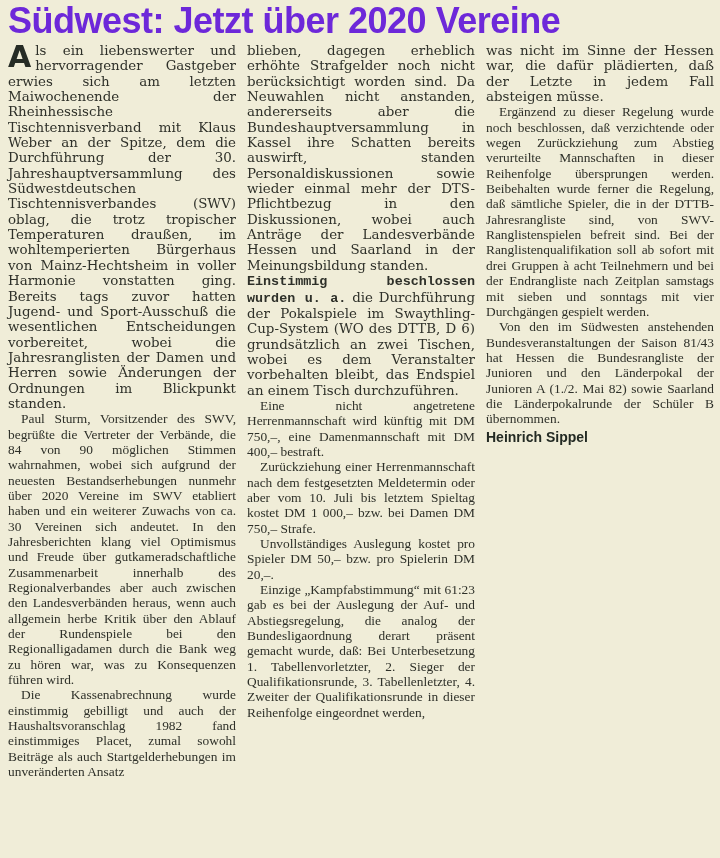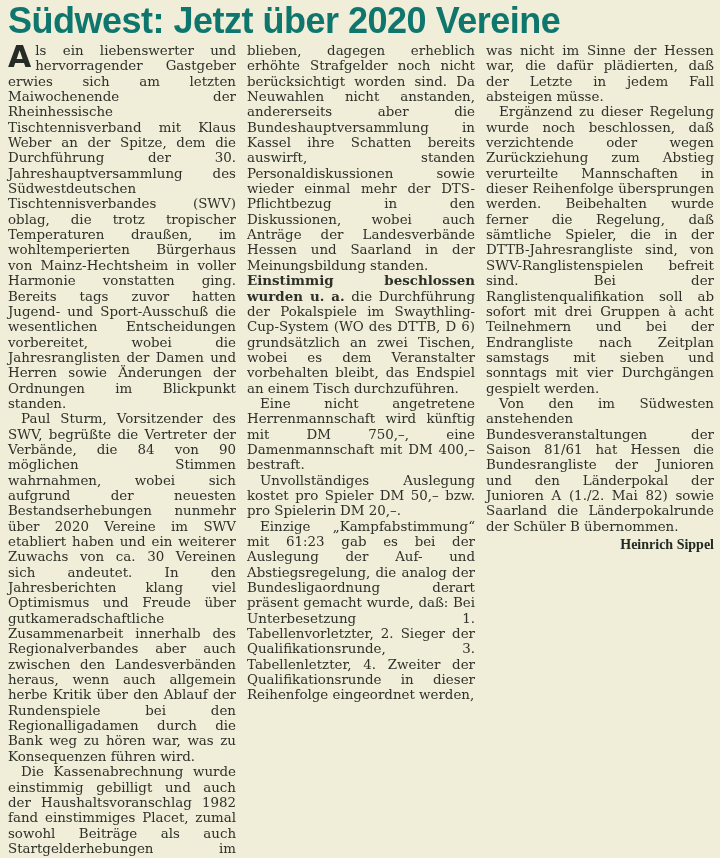--- a/index.html
+++ b/index.html
@@ -43,63 +43,65 @@
     text-align: justify;
     hyphens: auto;
     -webkit-hyphens: auto;
     overflow-wrap: break-word;
   }
   .col p {
     margin: 0;
   }
   .col p.indent {
     text-indent: 13px;
+    font-family: Liberation Serif, serif;
   }
   .dropcap {
     float: left;
     font-family: "DejaVu Sans", "Liberation Sans", sans-serif;
     font-weight: 700;
     font-size: 30px;
     line-height: 26px;
     padding: 1px 4px 0 0;
     color: #262c25;
   }
   .bold-lead {
     font-weight: 700;
+    font-family: Liberation Mono, monospace;
   }
   .byline {
     margin: 0;
-    text-align: right;
-    font-family: Liberation Serif, serif;
+    font-family: Liberation Sans, sans-serif;
     font-weight: 700;
     font-size: 14px;
     line-height: 17px;
     padding-top: 2px;
     color: #232a23;
   }
 </style>
 </head>
 <body style="background: rgb(240, 237, 216); color: rgb(46, 48, 41);">
 
 <div class="page">
-  <h1 class="headline" style="color: #0f766e;">Südwest: Jetzt über 2020 Vereine</h1>
+  <h1 class="headline" style="color: #6d28d9;">Südwest: Jetzt über 2020 Vereine</h1>
   <div class="columns">
     <div class="col">
         <p><span class="dropcap">A</span>ls ein liebenswerter und hervorragender Gastgeber erwies sich am letzten Maiwochenende der Rheinhessische Tischtennisverband mit Klaus Weber an der Spitze, dem die Durchführung der 30. Jahreshauptversammlung des Südwestdeutschen Tischtennisverbandes (SWV) oblag, die trotz tropischer Temperaturen draußen, im wohltemperierten Bürgerhaus von Mainz-Hechtsheim in voller Harmonie vonstatten ging. Bereits tags zuvor hatten Jugend- und Sport-Ausschuß die wesentlichen Entscheidungen vorbereitet, wobei die Jahresranglisten der Damen und Herren sowie Änderungen der Ordnungen im Blickpunkt standen.</p>
         <p class="indent">Paul Sturm, Vorsitzender des SWV, begrüßte die Vertreter der Verbände, die 84 von 90 möglichen Stimmen wahrnahmen, wobei sich aufgrund der neuesten Bestandserhebungen nunmehr über 2020 Vereine im SWV etabliert haben und ein weiterer Zuwachs von ca. 30 Vereinen sich andeutet. In den Jahresberichten klang viel Optimismus und Freude über gutkameradschaftliche Zusammenarbeit innerhalb des Regionalverbandes aber auch zwischen den Landesverbänden heraus, wenn auch allgemein herbe Kritik über den Ablauf der Rundenspiele bei den Regionalligadamen durch die Bank weg zu hören war, was zu Konsequenzen führen wird.</p>
         <p class="indent">Die Kassenabrechnung wurde einstimmig gebilligt und auch der Haushaltsvoranschlag 1982 fand einstimmiges Placet, zumal sowohl Beiträge als auch Startgelderhebungen im unveränderten Ansatz</p>
       </div>
     <div class="col">
         <p>blieben, dagegen erheblich erhöhte Strafgelder noch nicht berücksichtigt worden sind. Da Neuwahlen nicht anstanden, andererseits aber die Bundeshauptversammlung in Kassel ihre Schatten bereits auswirft, standen Personaldiskussionen sowie wieder einmal mehr der DTS-Pflichtbezug in den Diskussionen, wobei auch Anträge der Landesverbände Hessen und Saarland in der Meinungsbildung standen.</p>
         <p><b class="bold-lead">Einstimmig beschlossen wurden u. a.</b> die Durchführung der Pokalspiele im Swaythling-Cup-System (WO des DTTB, D 6) grundsätzlich an zwei Tischen, wobei es dem Veranstalter vorbehalten bleibt, das Endspiel an einem Tisch durchzuführen.</p>
         <p class="indent">Eine nicht angetretene Herrenmannschaft wird künftig mit DM 750,–, eine Damenmannschaft mit DM 400,– bestraft.</p>
+        <p class="indent">Zurückziehung einer Herrenmannschaft nach dem festgesetzten Meldetermin oder aber vom 10. Juli bis letztem Spieltag kostet DM 1 000,– bzw. bei Damen DM 750,– Strafe.</p>
         <p class="indent">Unvollständiges Auslegung kostet pro Spieler DM 50,– bzw. pro Spielerin DM 20,–.</p>
         <p class="indent">Einzige „Kampfabstimmung“ mit 61:23 gab es bei der Auslegung der Auf- und Abstiegsregelung, die analog der Bundesligaordnung derart präsent gemacht wurde, daß: Bei Unterbesetzung 1. Tabellenvorletzter, 2. Sieger der Qualifikationsrunde, 3. Tabellenletzter, 4. Zweiter der Qualifikationsrunde in dieser Reihenfolge eingeordnet werden,</p>
       </div>
     <div class="col">
 
     <p>was nicht im Sinne der Hessen war, die dafür plädierten, daß der Letzte in jedem Fall absteigen müsse.</p>
         <p class="indent">Ergänzend zu dieser Regelung wurde noch beschlossen, daß verzichtende oder wegen Zurückziehung zum Abstieg verurteilte Mannschaften in dieser Reihenfolge übersprungen werden. Beibehalten wurde ferner die Regelung, daß sämtliche Spieler, die in der DTTB-Jahresrangliste sind, von SWV-Ranglistenspielen befreit sind. Bei der Ranglistenqualifikation soll ab sofort mit drei Gruppen à acht Teilnehmern und bei der Endrangliste nach Zeitplan samstags mit sieben und sonntags mit vier Durchgängen gespielt werden.</p>
-        <p class="indent">Von den im Südwesten anstehenden Bundesveranstaltungen der Saison 81/61 hat Hessen die Bundesrangliste der Junioren und den Länderpokal der Junioren A (1./2. Mai 82) sowie Saarland die Länderpokalrunde der Schüler B übernommen.</p>
+        <p class="indent">Von den im Südwesten anstehenden Bundesveranstaltungen der Saison 81/43 hat Hessen die Bundesrangliste der Junioren und den Länderpokal der Junioren A (1./2. Mai 82) sowie Saarland die Länderpokalrunde der Schüler B übernommen.</p>
         <p class="byline">Heinrich Sippel</p>
       </div>
   </div>
 </div>
 
 </body></html>

